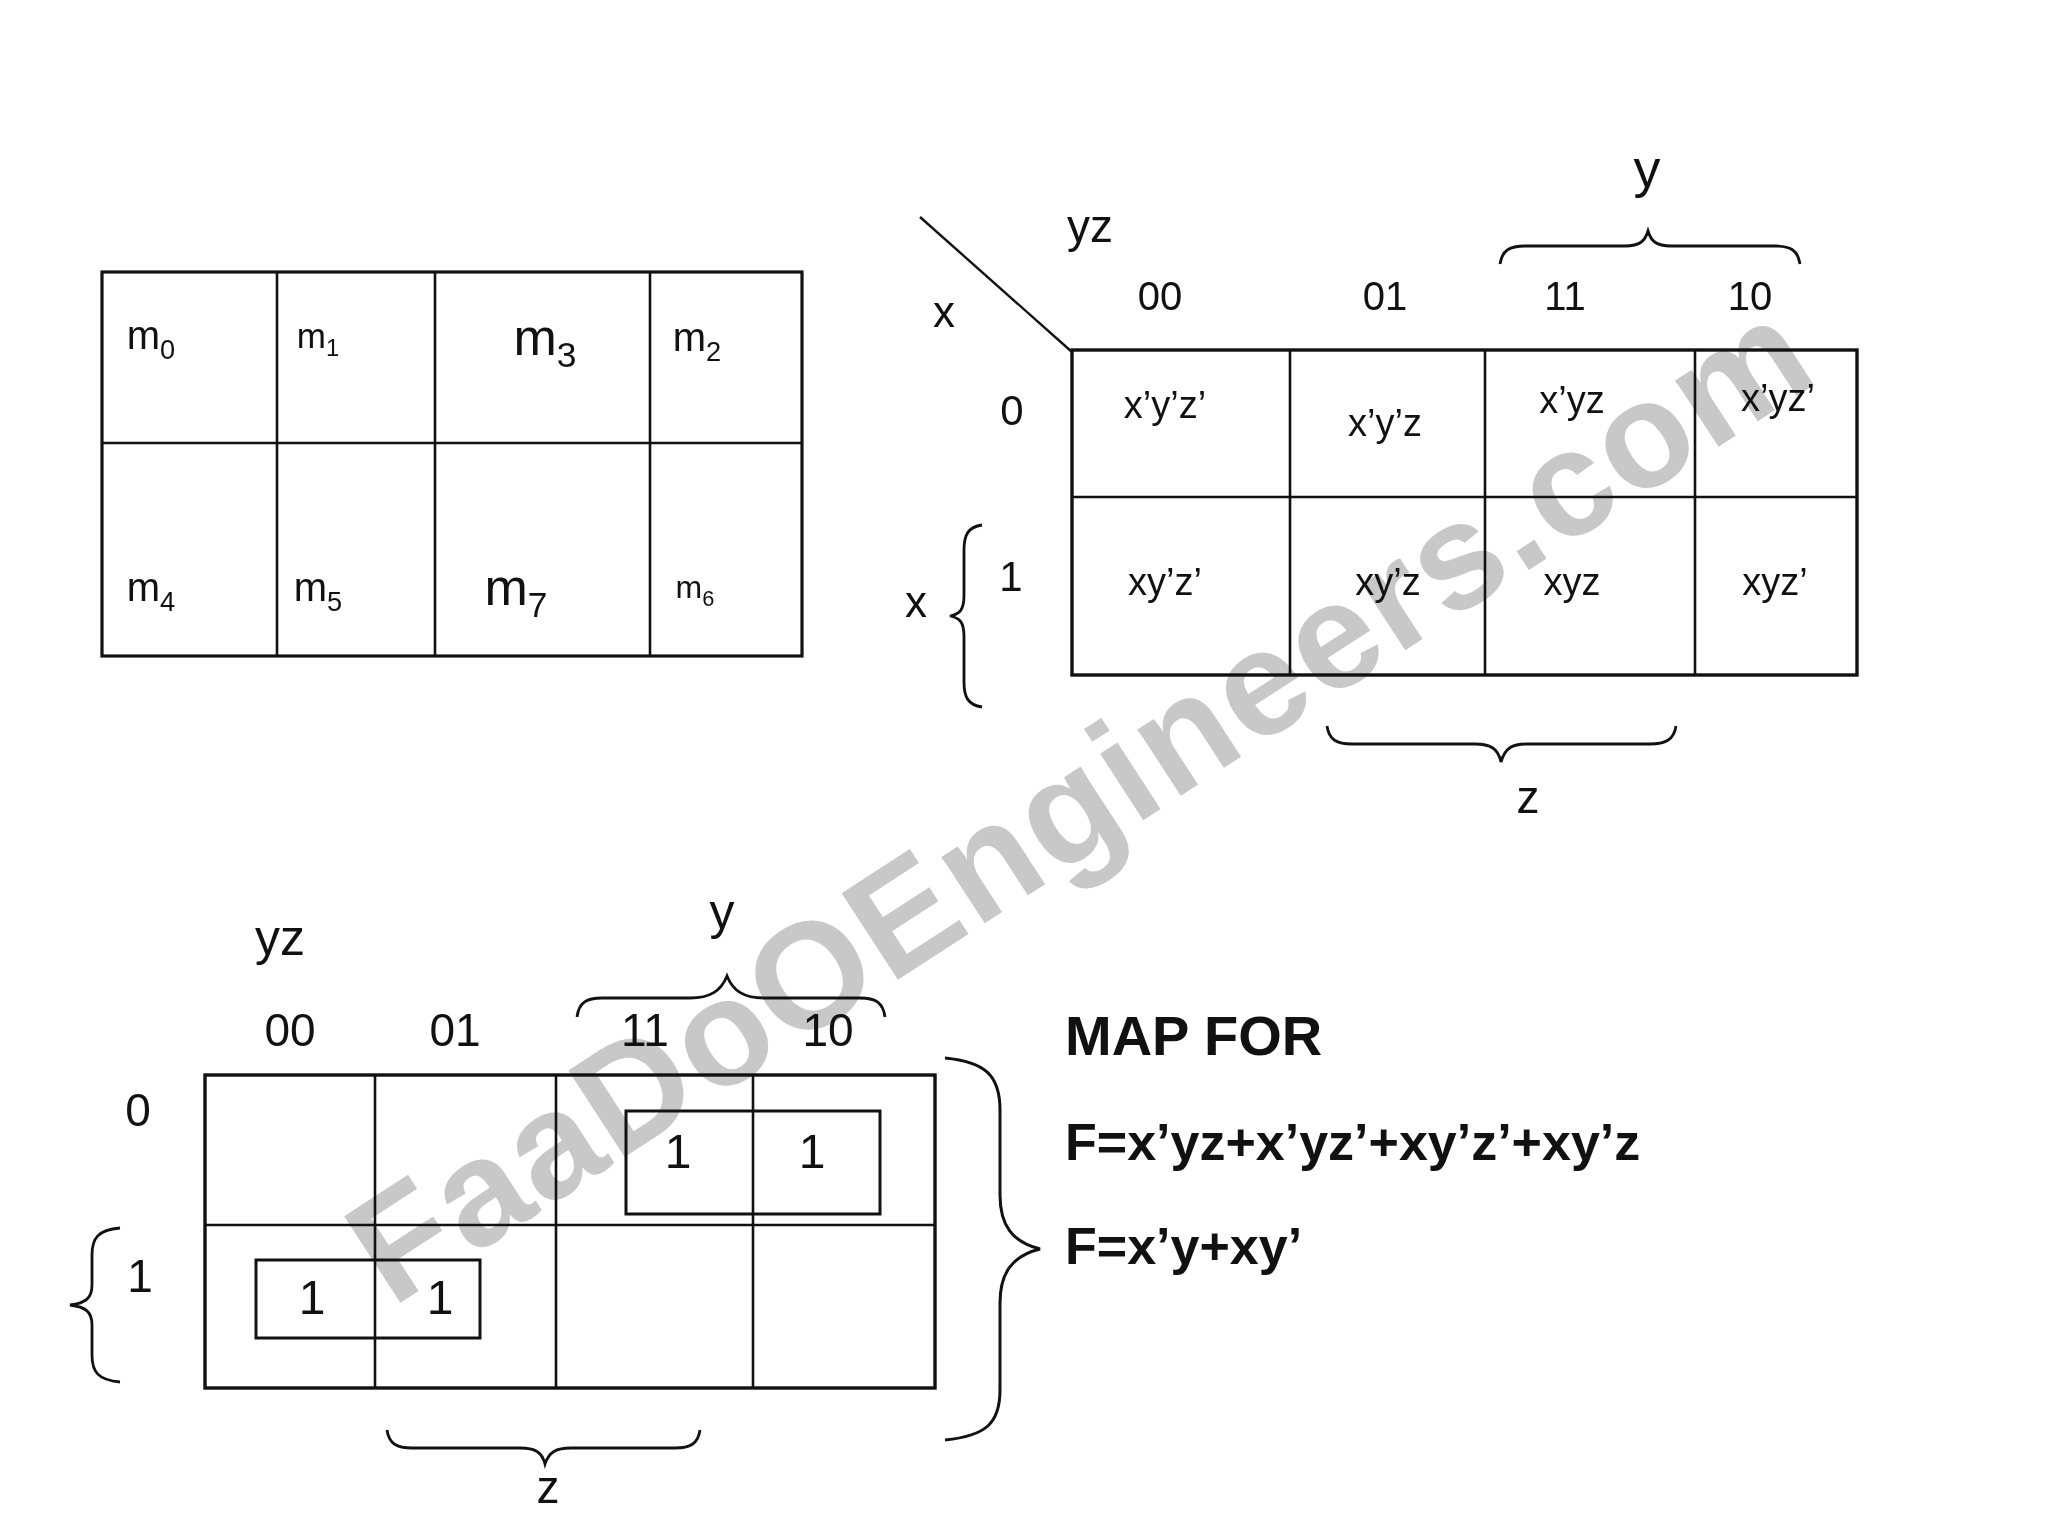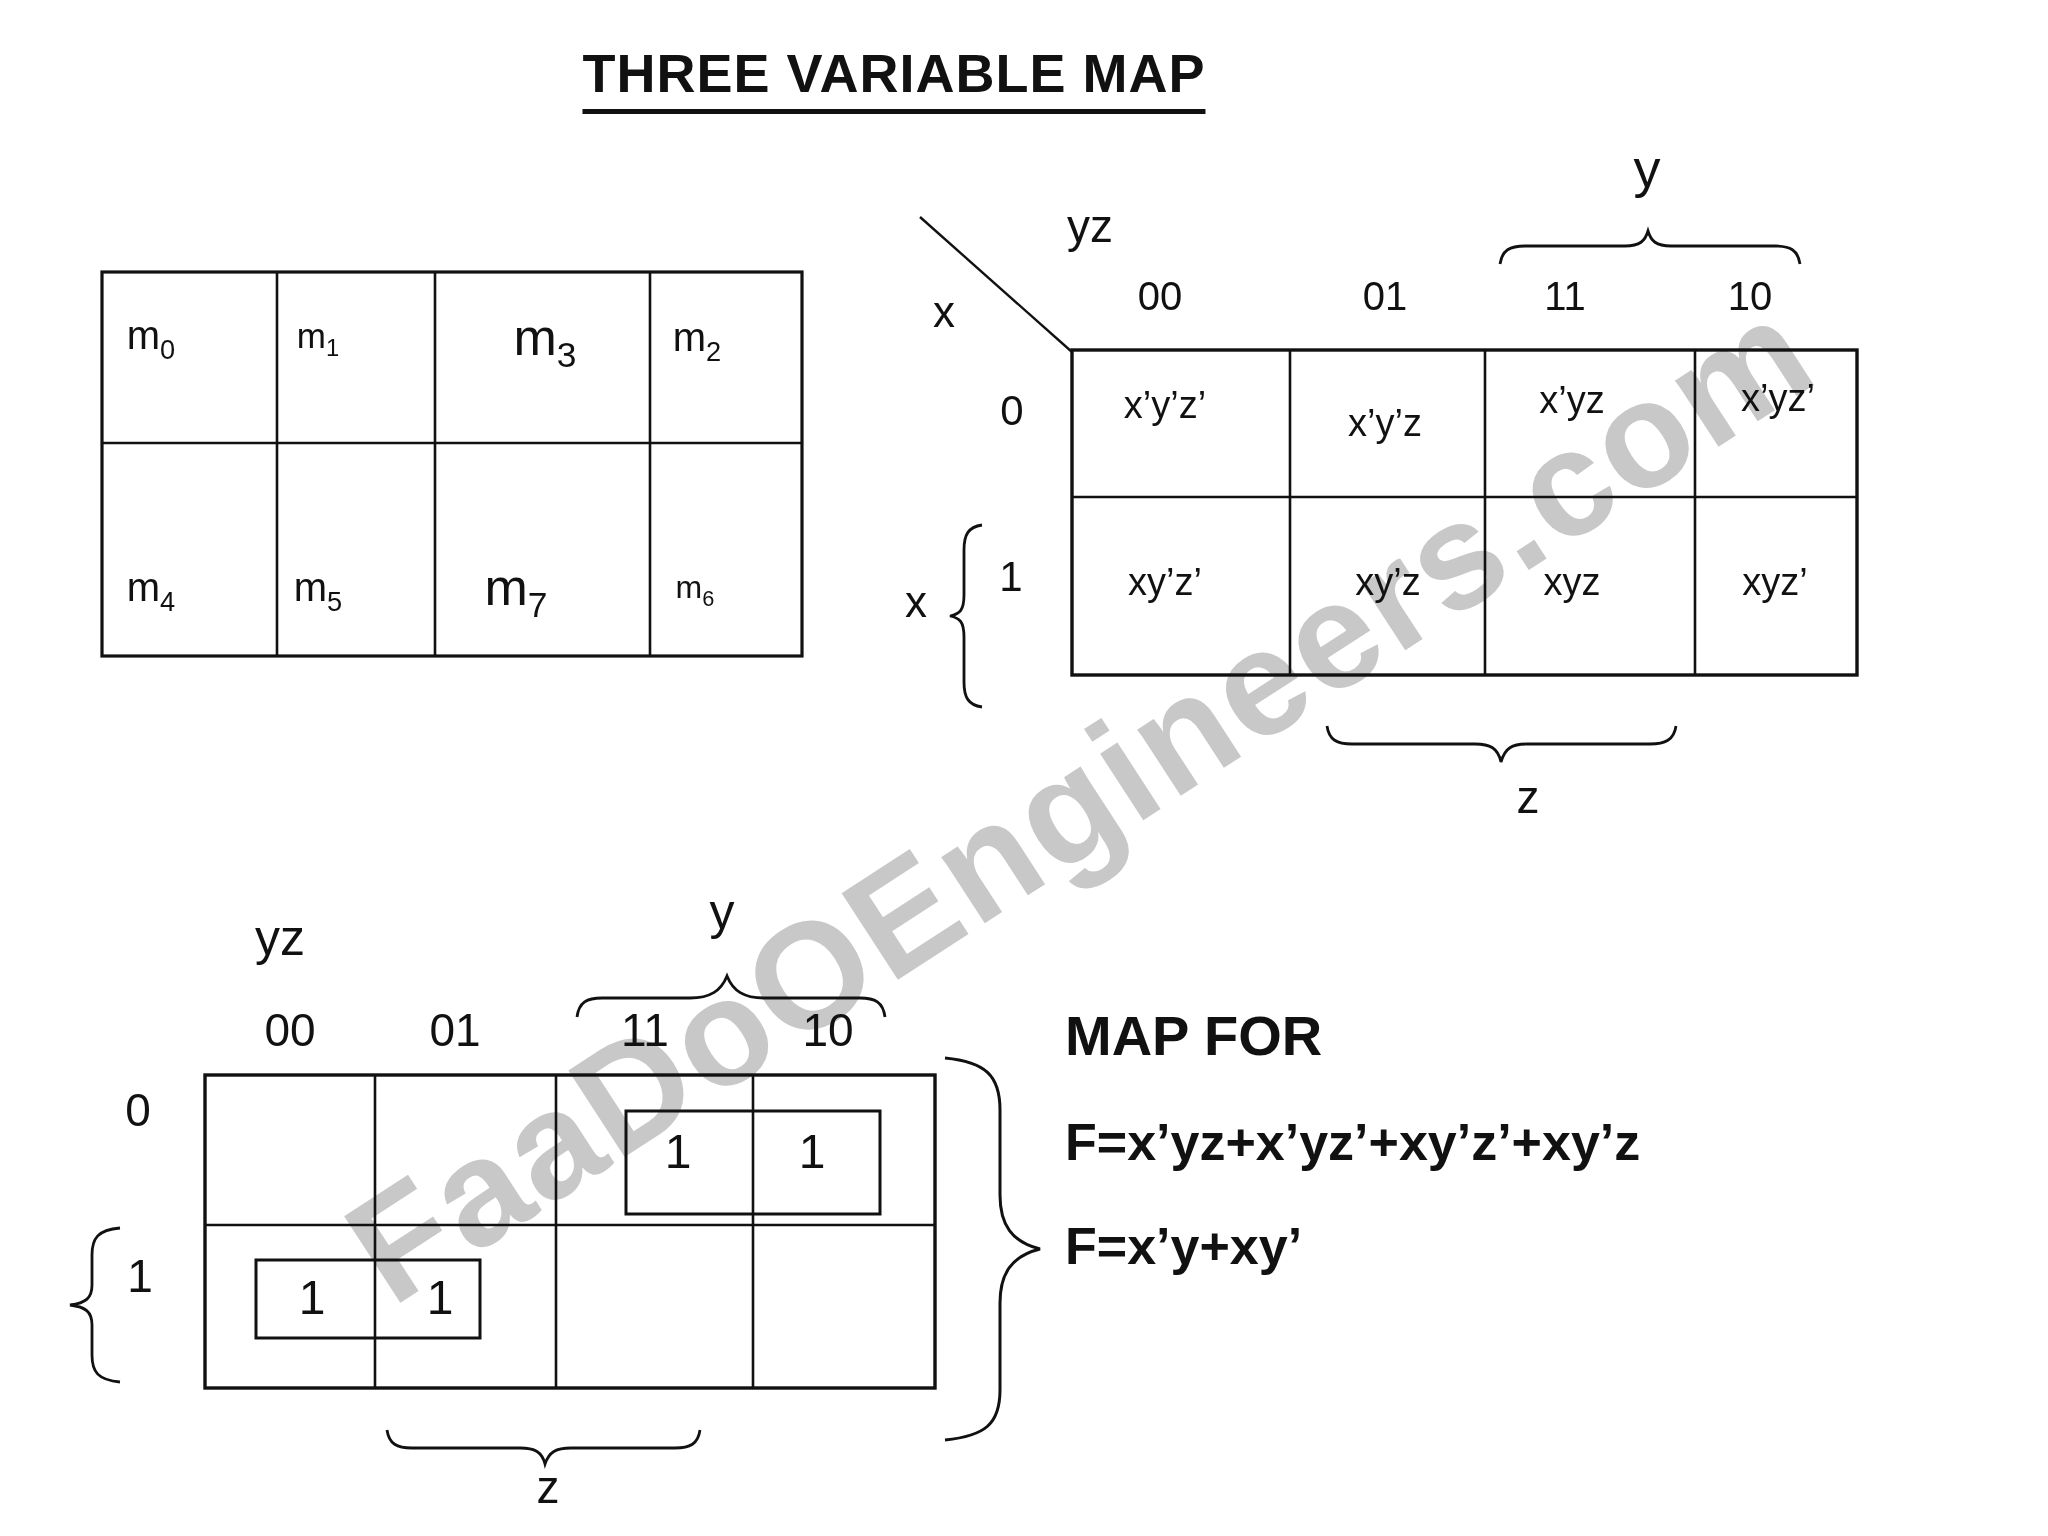--- a/index.html
+++ b/index.html
@@ -74,21 +74,20 @@
                C549,1452 556,1448 571,1448 L675,1448 C690,1448 698,1444 700,1430" stroke-width="2.8"></path>
 
       <path d="M120,1228 C98,1230 92,1238 92,1255 L92,1285 C92,1298 86,1303 70,1305
                C86,1307 92,1312 92,1325 L92,1355 C92,1372 98,1380 120,1382" stroke-width="2.8"></path>
 
       <path d="M945,1058 C985,1062 1000,1075 1000,1110 L1000,1195 C1000,1225 1012,1242 1040,1249
                C1012,1256 1000,1273 1000,1303 L1000,1390 C1000,1424 985,1436 945,1440" stroke-width="3"></path>
     </g>
   </svg>
 
-  <div id="title">THREE VARIABLE MAP</div>
 
   <div class="t" style="left:151px;top:335px;font-size:40px;z-index:2"><span>m</span><sub>0</sub></div>
   <div class="t" style="left:318px;top:335px;font-size:35px;z-index:2"><span>m</span><sub>1</sub></div>
   <div class="t" style="left:545px;top:337px;font-size:52px;z-index:2"><span>m</span><sub>3</sub></div>
   <div class="t" style="left:697px;top:337px;font-size:40px;z-index:2"><span>m</span><sub>2</sub></div>
   <div class="t" style="left:151px;top:587px;font-size:40px;z-index:2"><span>m</span><sub>4</sub></div>
   <div class="t" style="left:318px;top:587px;font-size:40px;z-index:2"><span>m</span><sub>5</sub></div>
   <div class="t" style="left:516px;top:587px;font-size:52px;z-index:2"><span>m</span><sub>7</sub></div>
   <div class="t" style="left:695px;top:587px;font-size:32px;z-index:2"><span>m</span><sub>6</sub></div>
 

